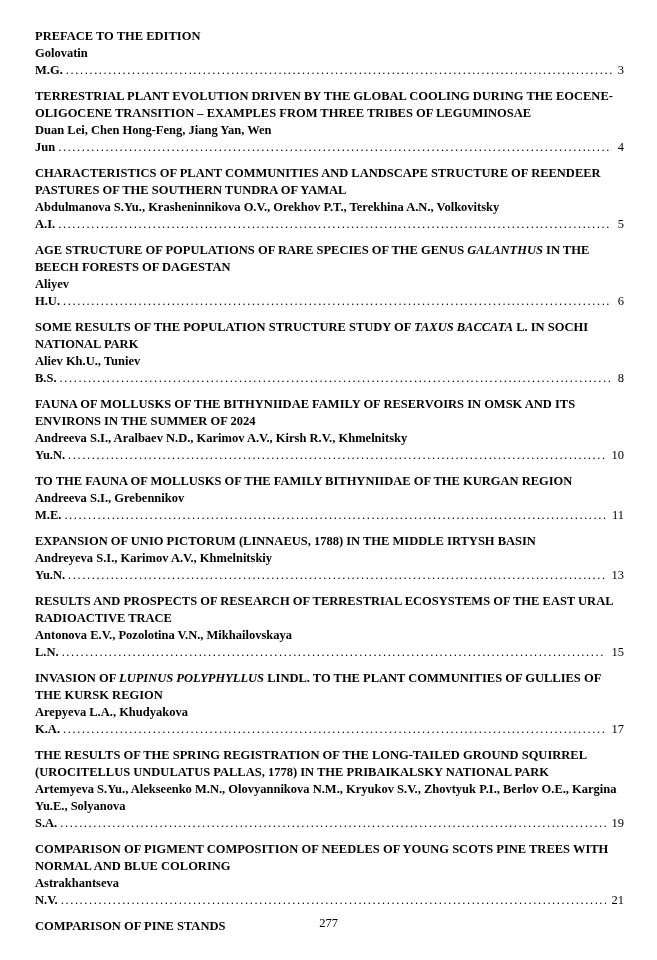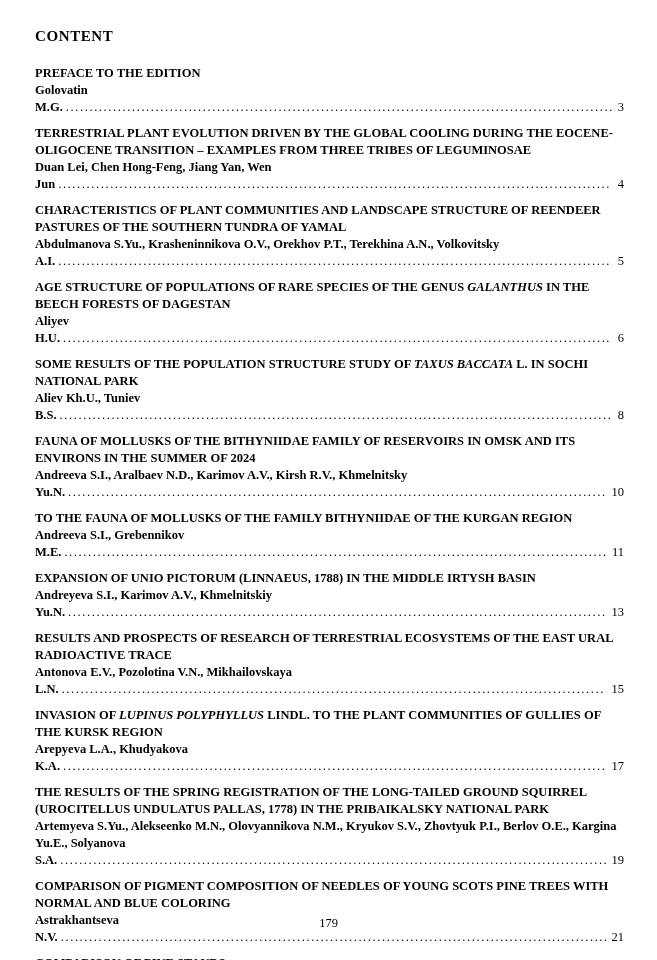--- a/index.html
+++ b/index.html
@@ -69,21 +69,20 @@
     width: 100%;
     text-align: center;
     font-size: 12.5px;
   }
 </style>
 </head>
 <body>
 
 <div class="page">
   <div class="content">
-    <h1 class="heading">CONTENT</h1>
     <div id="toc-list">
   <div class="entry">
     <span class="title"><span>PREFACE TO THE EDITION</span></span><span class="authors">Golovatin M.G.</span><span class="dots">............................................................................................................................................................................................................................</span><span class="pg">3</span>
   </div>
 
   <div class="entry">
     <span class="title"><span>TERRESTRIAL PLANT EVOLUTION DRIVEN BY THE GLOBAL COOLING DURING THE EOCENE-OLIGOCENE TRANSITION – EXAMPLES FROM THREE TRIBES OF LEGUMINOSAE</span></span><span class="authors">Duan Lei, Chen Hong-Feng, Jiang Yan, Wen Jun</span><span class="dots">............................................................................................................................................................................................................................</span><span class="pg">4</span>
   </div>
 
   <div class="entry">
@@ -124,14 +123,14 @@
 
   <div class="entry">
     <span class="title"><span>COMPARISON OF PIGMENT COMPOSITION OF NEEDLES OF YOUNG SCOTS PINE TREES WITH NORMAL AND BLUE COLORING</span></span><span class="authors">Astrakhantseva N.V.</span><span class="dots">............................................................................................................................................................................................................................</span><span class="pg">21</span>
   </div>
 
   <div class="entry">
     <span class="title"><span>COMPARISON OF PINE STANDS</span></span>
   </div>
 </div>
   </div>
-  <div class="footer">179</div>
+  <div class="footer">277</div>
 </div>
 
 </body></html>

